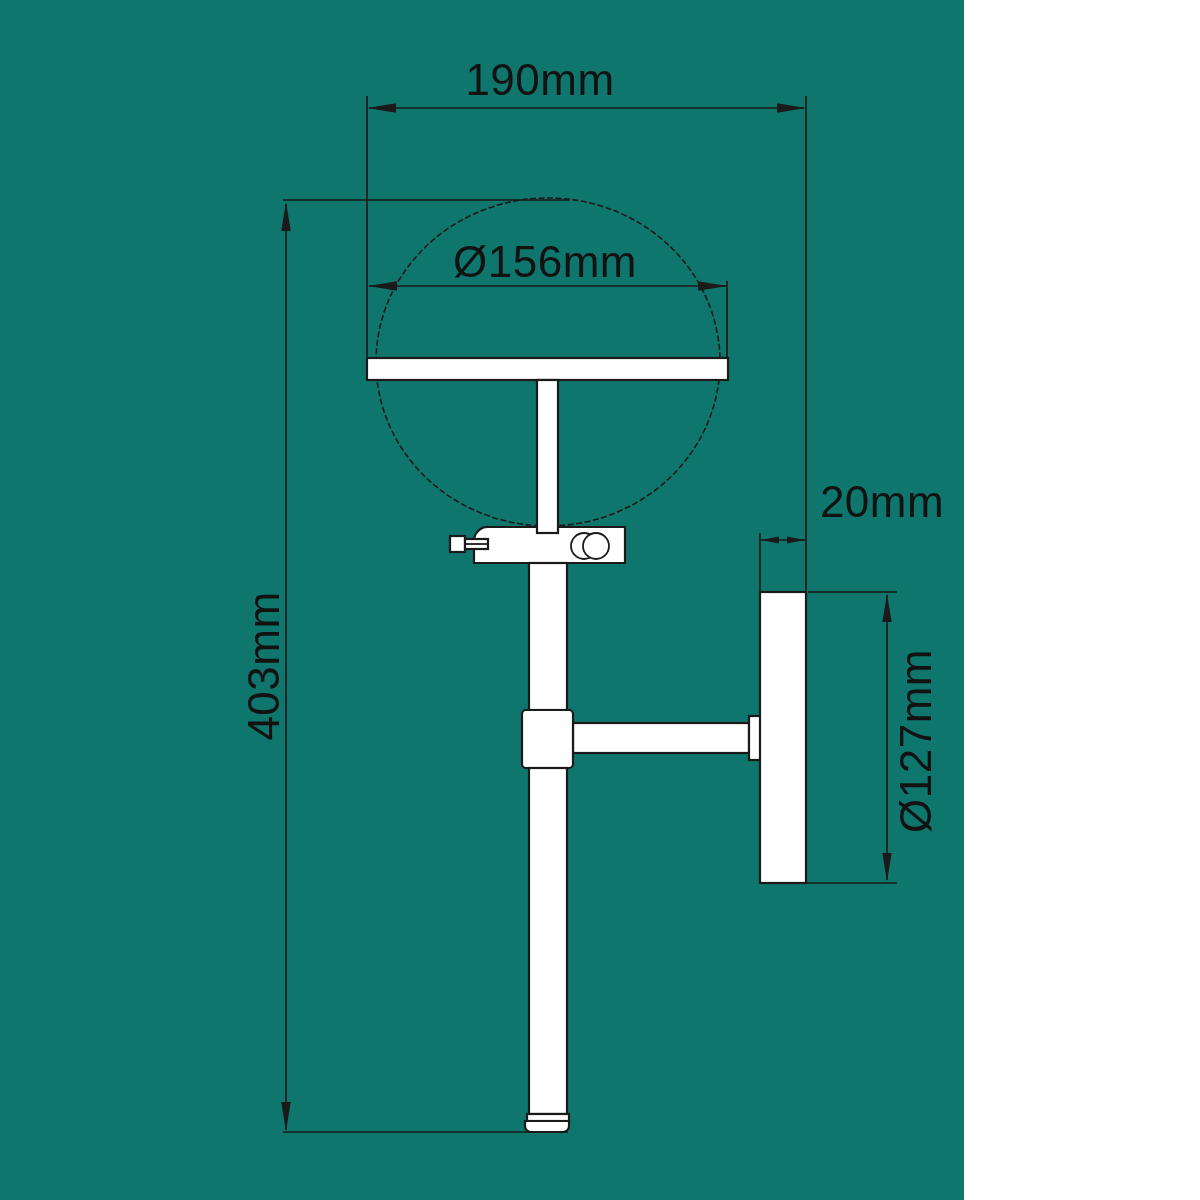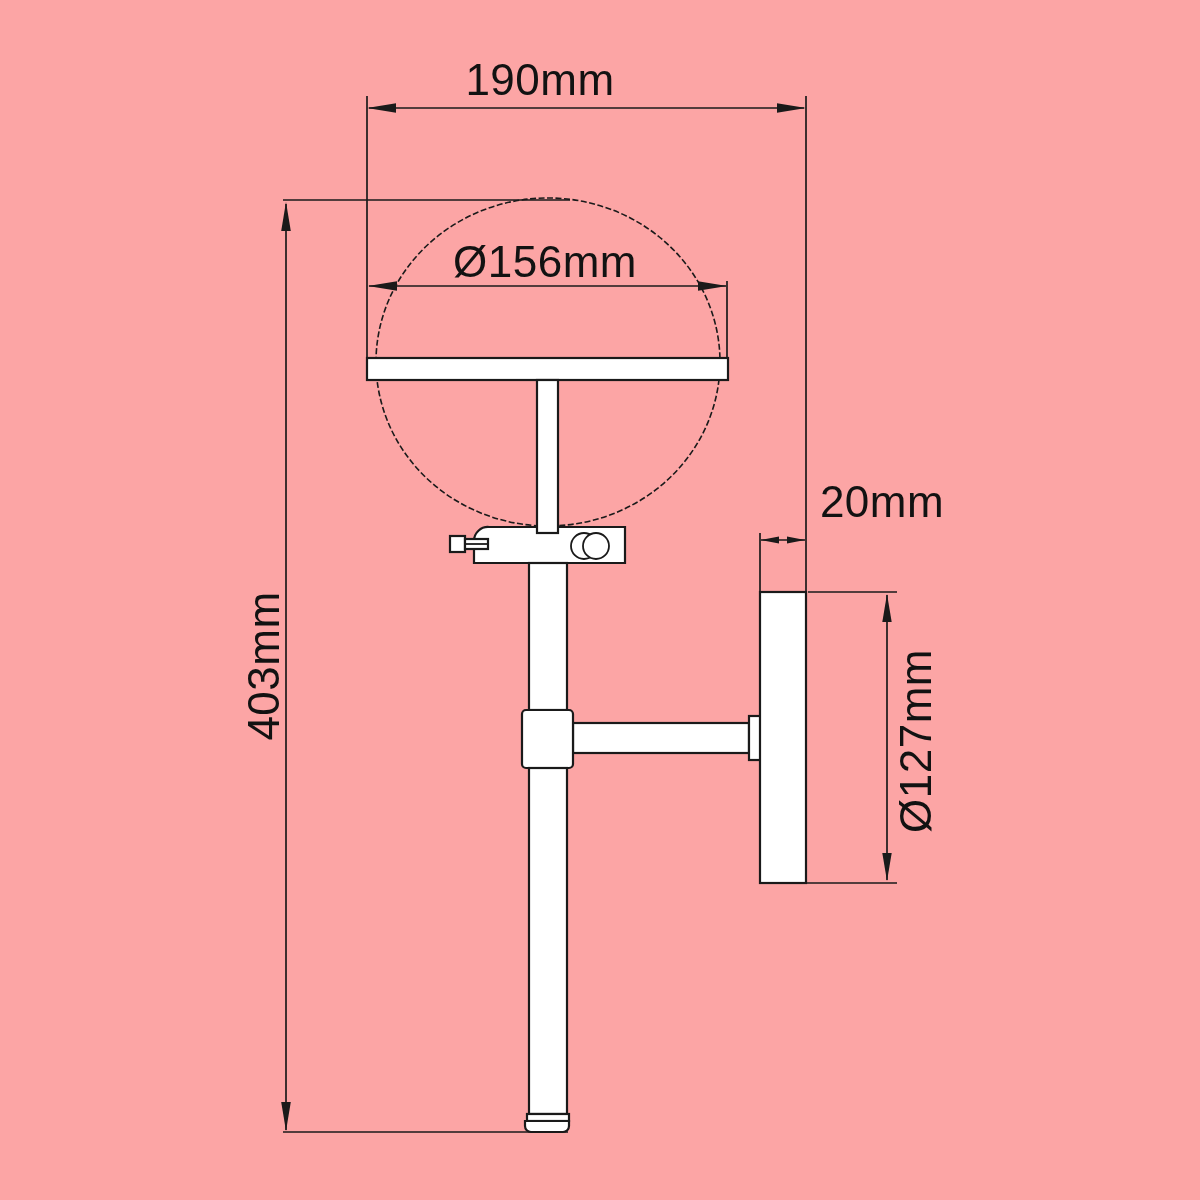--- a/index.html
+++ b/index.html
@@ -2,23 +2,23 @@
 <html><head>
 <meta charset="utf-8">
 <style>
   html, body {
     margin: 0;
     padding: 0;
     background: #ffffff;
   }
   .canvas {
     position: relative;
-    width: 1200px;
+    width: 964px;
     height: 1200px;
-    background: #fca5a5;
+    background: #0f766e;
     font-family: "Liberation Sans", sans-serif;
   }
   svg { display: block; }
 
   
   .obj {
     fill: #ffffff;
     stroke: #1a1a1a;
     stroke-width: 2.2;
     stroke-linejoin: miter;

